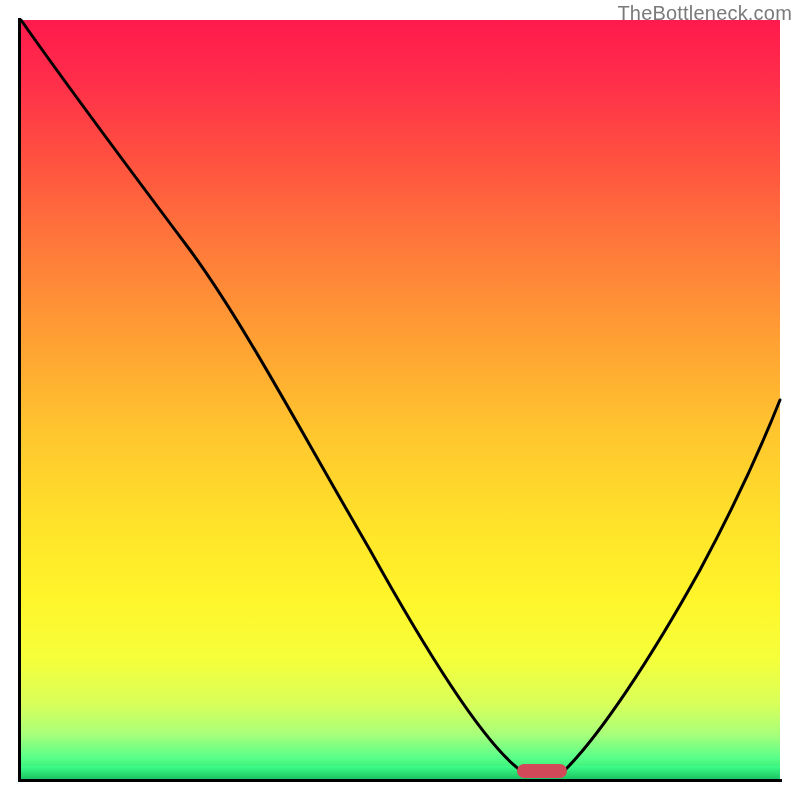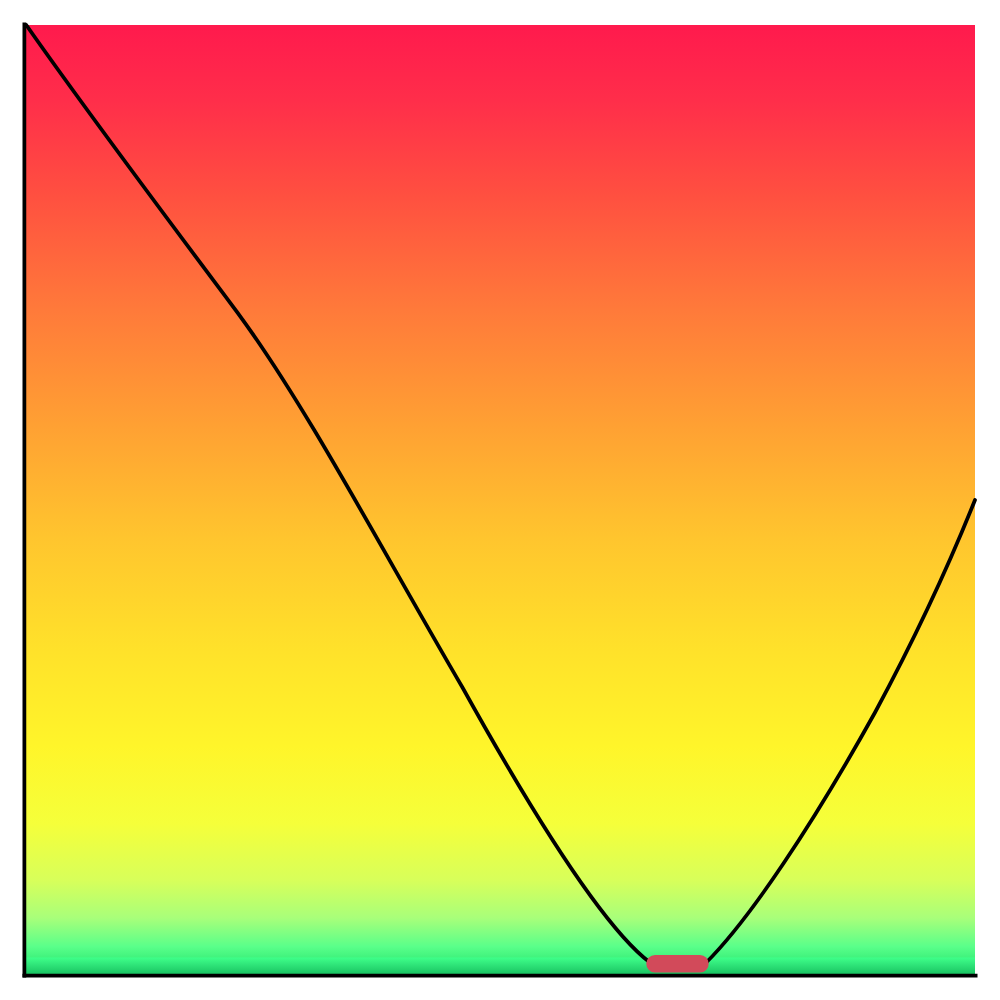--- a/index.html
+++ b/index.html
@@ -100,14 +100,15 @@
          L 565 770
          C 600 735, 650 660, 700 570
          C 735 505, 760 450, 780 400" fill="none" stroke="#000" stroke-width="3" stroke-linejoin="round" stroke-linecap="round"></path>
   </svg>
 
   <div class="marker" style="left:517px; bottom:22px; width:50px; height:14px;"></div>
 
   <div class="axis left"></div>
   <div class="axis bottom"></div>
 
+  <div class="watermark">TheBottleneck.com</div>
 
 </div>
 
 </body></html>

